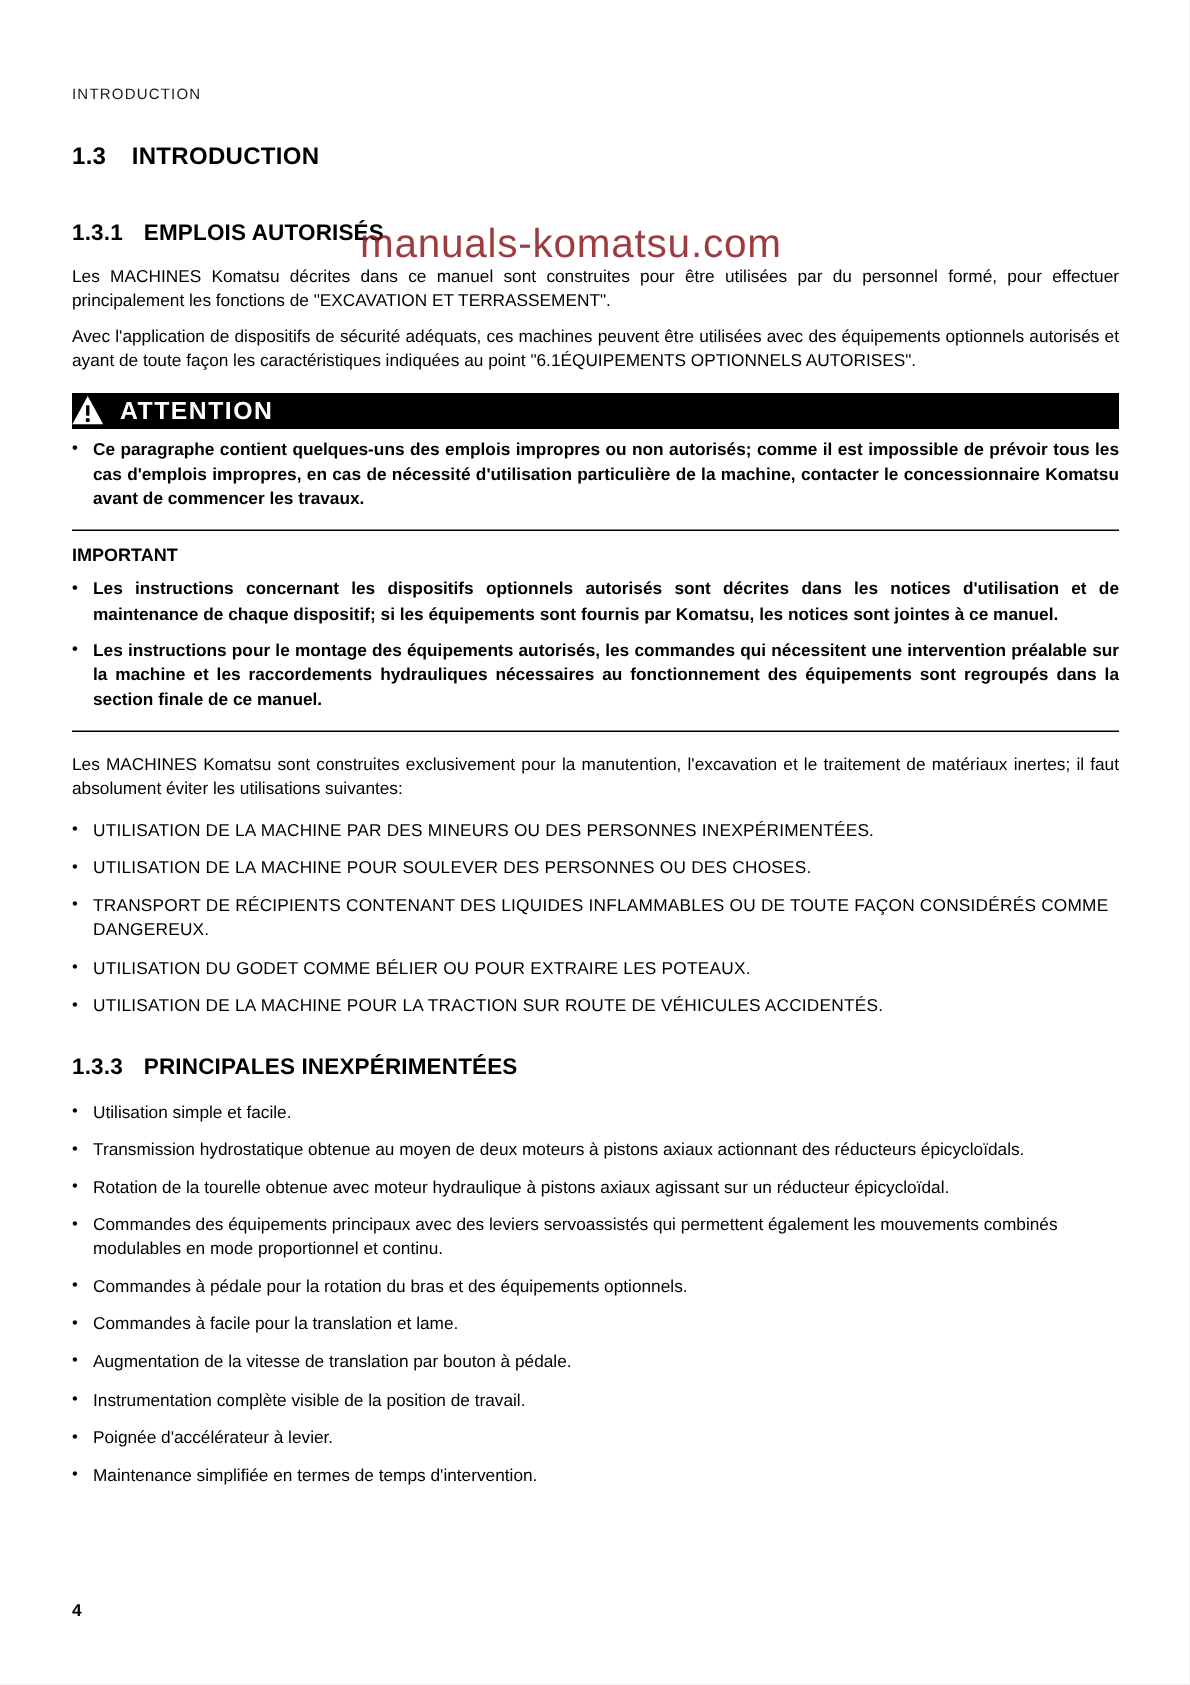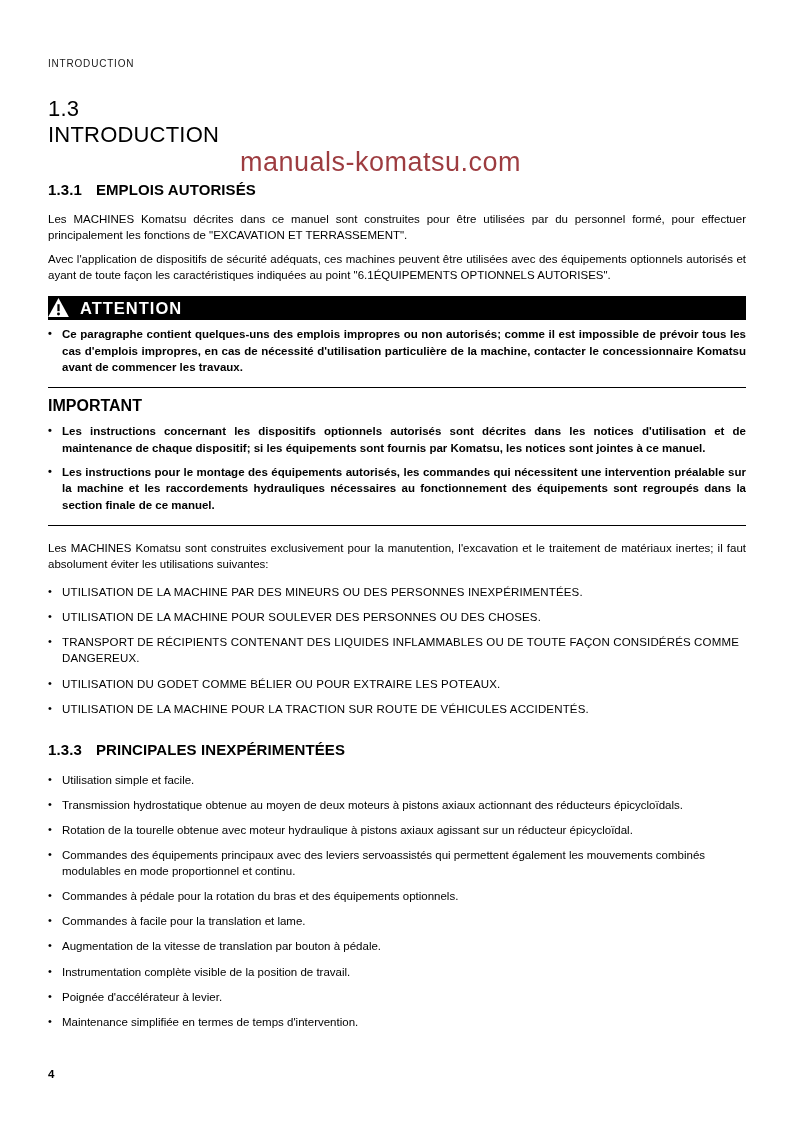--- a/index.html
+++ b/index.html
@@ -25,25 +25,24 @@
 
   .running-header {
     margin-top: 58px;
     font-size: 10px;
     letter-spacing: 0.8px;
     color: #1a1a1a;
   }
 
   .h1 {
     margin-top: 27px;
-    font-size: 22px;
-    font-weight: normal;
+    font-size: 16px;
+    font-weight: bold;
     display: flex;
     letter-spacing: 0.2px;
-    flex-direction: column;
   }
   .h1 .num { margin-right: 17px; }
 
   .h2 {
     font-size: 15px;
     font-weight: bold;
     display: flex;
     letter-spacing: 0.1px;
   }
   .h2 .num { margin-right: 14px; text-align: center; }
@@ -100,21 +99,21 @@
 
   .rule {
     border: none;
     border-top: 1.4px solid #000;
   }
   .rule-1 { margin-top: 12px; }
   .rule-2 { margin-top: 12px; }
 
   .important-label {
     margin-top: 9px;
-    font-size: 16px;
+    font-size: 12px;
     font-weight: bold;
   }
 
   .important-list .li { margin-top: 8px; }
 
   .intro-p { margin-top: 14px; }
 
   .caps-list { margin-top: 12px; }
   .caps-list .li { margin-bottom: 9px; }
   .caps-list .tx { letter-spacing: 0.15px; }

